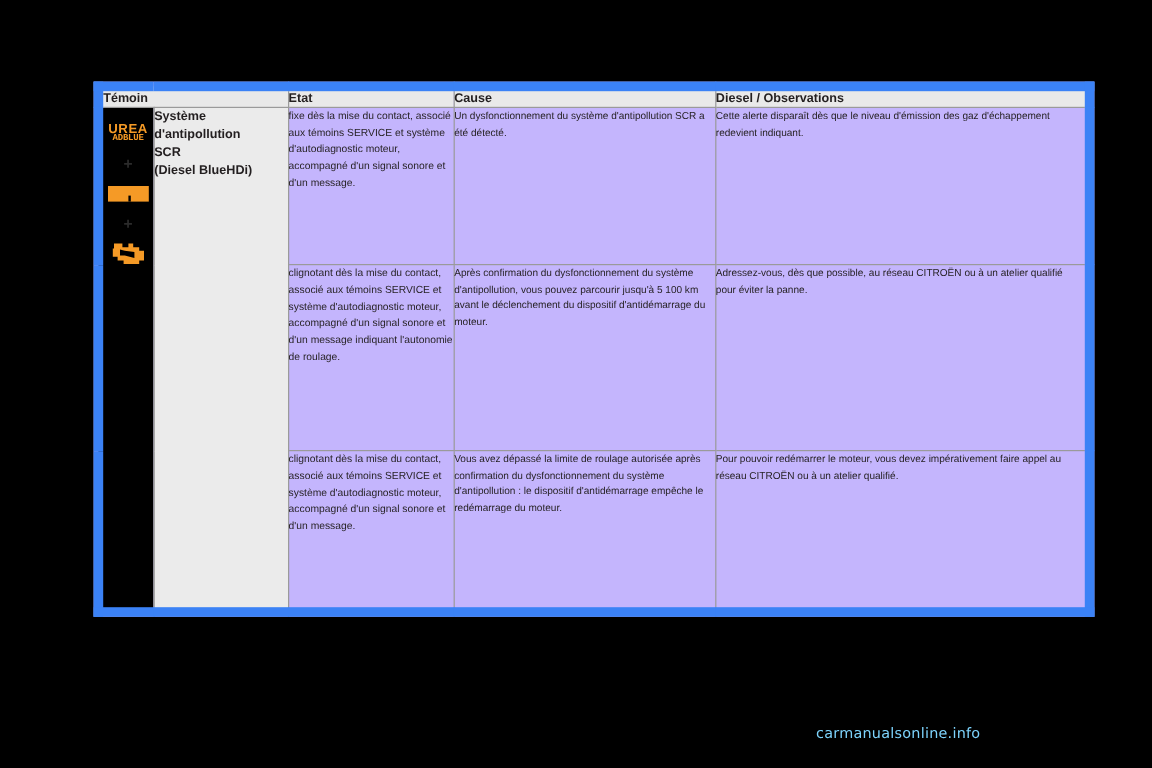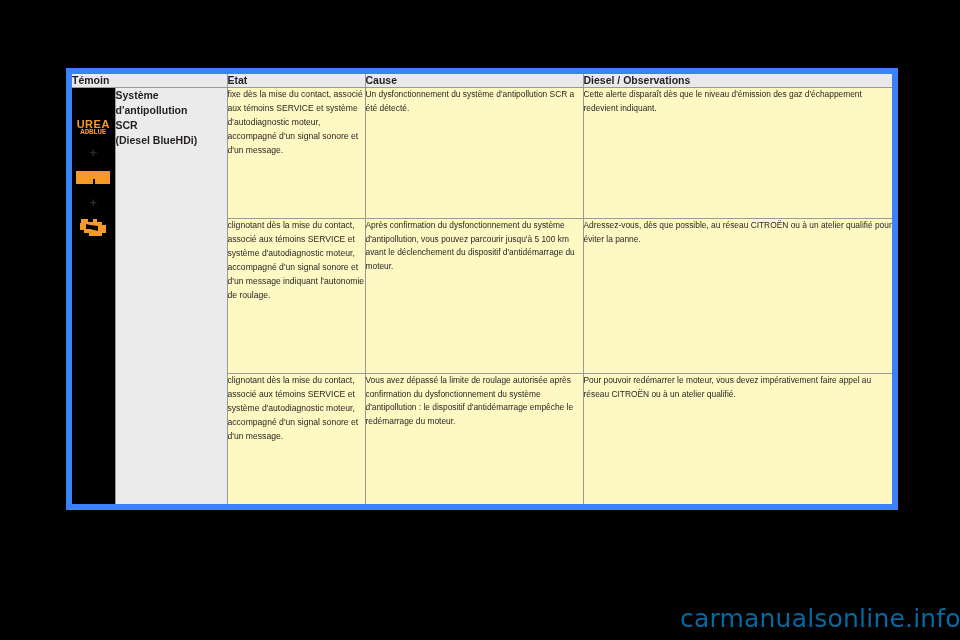--- a/index.html
+++ b/index.html
@@ -18,27 +18,27 @@
   #page {
     position: absolute;
     left: 0; top: 0;
     width: 960px; height: 640px;
     background: #000000;
   }
 
   
   #warning-table {
     position: absolute;
-    left: 66px;
+    left: 78px;
     top: 68px;
     width: 826px;
     border-collapse: collapse;
     table-layout: fixed;
-    background: #fef9c3;
-    border: 6px solid #3b82f6;
+    background: #c4b5fd;
+    border: 8px solid #3b82f6;
   }
 
   #warning-table th,
   #warning-table td {
     border: 1px solid #9a9a9a;
     vertical-align: top;
     padding: 0;
   }
 
   
@@ -61,21 +61,21 @@
   .icon-cell {
     background: #000000;
     width: 46px;
     padding: 0;
     border-right: none;
   }
   .icon-stack {
     display: flex;
     flex-direction: column;
     align-items: center;
-    padding-top: 23px;
+    padding-top: 5px;
     gap: 0px;
   }
   .tell-icon {
     width: 40px;
     height: 32px;
     display: flex;
     align-items: center;
     justify-content: center;
   }
   .plus-sep {
@@ -149,22 +149,22 @@
   .body-cell.cause-cell,
   .body-cell.actions-cell {
     font-size: 8.4px;
   }
 
   
   #watermark {
     position: absolute;
     left: 680px;
     top: 604px;
-    color: #0369a1;
-    font-size: 25px;
+    color: #7dd3fc;
+    font-size: 12px;
     letter-spacing: 0.2px;
     font-family: "DejaVu Sans", sans-serif;
   }
 </style>
 </head>
 <body>
 
 <div id="page">
 
   <table id="warning-table">

